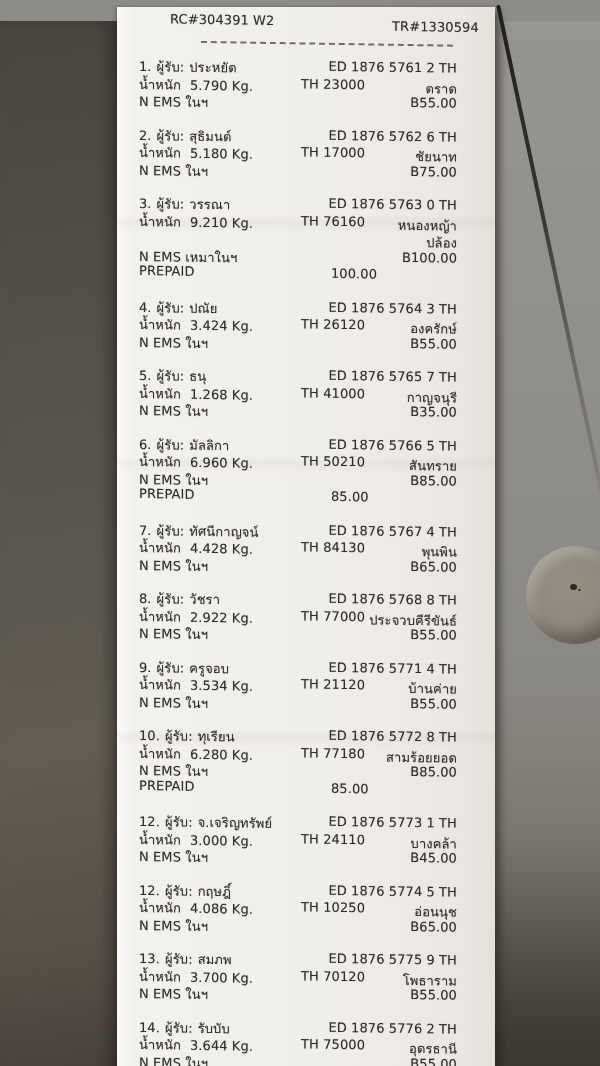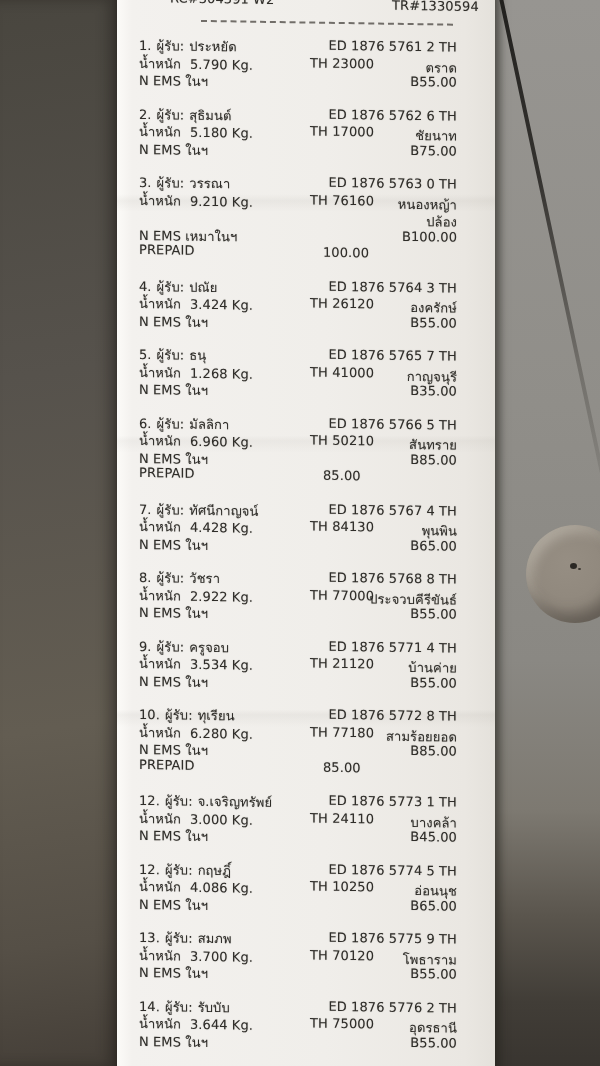--- a/index.html
+++ b/index.html
@@ -1,21 +1,21 @@
 <!DOCTYPE html>
 <html><head>
 <meta charset="utf-8">
 <style>
   html,body{margin:0;padding:0;}
   body{
     width:600px;height:1066px;overflow:hidden;position:relative;
     font-family:"DejaVu Sans","Liberation Sans",sans-serif;
     background:#8e8c87;
   }
-  .photo{position:absolute;inset:0;}
+  .photo{position:absolute;inset:0;margin-top:21px;}
   
   .bg-left{
     position:absolute;left:0;top:0;width:118px;height:1066px;
     background:linear-gradient(172deg,#49463f 0%,#56524c 35%,#635d52 68%,#554f46 88%,#453f38 100%);
     box-shadow:inset -10px 0 12px rgba(25,23,21,.35);
   }
   
   .bg-right{
     position:absolute;left:118px;top:0;right:0;height:1066px;
     background:linear-gradient(180deg,#979591 0%,#908e89 38%,#8a8883 62%,#7d7971 76%,#5a554d 86%,#413d37 94%,#393530 100%);
@@ -61,23 +61,23 @@
   .rheader{position:relative;height:20px;white-space:nowrap;}
   .rc{position:absolute;left:31px;top:-6px;}
   .tr{position:absolute;left:253px;top:-2px;}
   .divider{
     height:0;border-top:2px dashed #5c5853;width:252px;margin:3px 0 0 62px;opacity:.85;
   }
   .entries{margin-top:14px;}
   .entry{margin-bottom:16px;}
   .line{position:relative;height:17.5px;white-space:nowrap;}
   .sL{position:absolute;left:0;}
-  .sM{position:absolute;left:171px;}
+  .sM{position:absolute;left:162px;}
   .sR{position:absolute;right:0;text-align:right;}
-  .sP{position:absolute;left:184px;}
+  .sP{position:absolute;left:192px;}
   .gap{margin-right:5px;}
   .gapw{margin-right:9px;}
 </style>
 </head>
 <body>
 
 <div class="photo">
   <div class="bg-left"></div>
   <div class="bg-right">
     <div class="scratches"></div>

